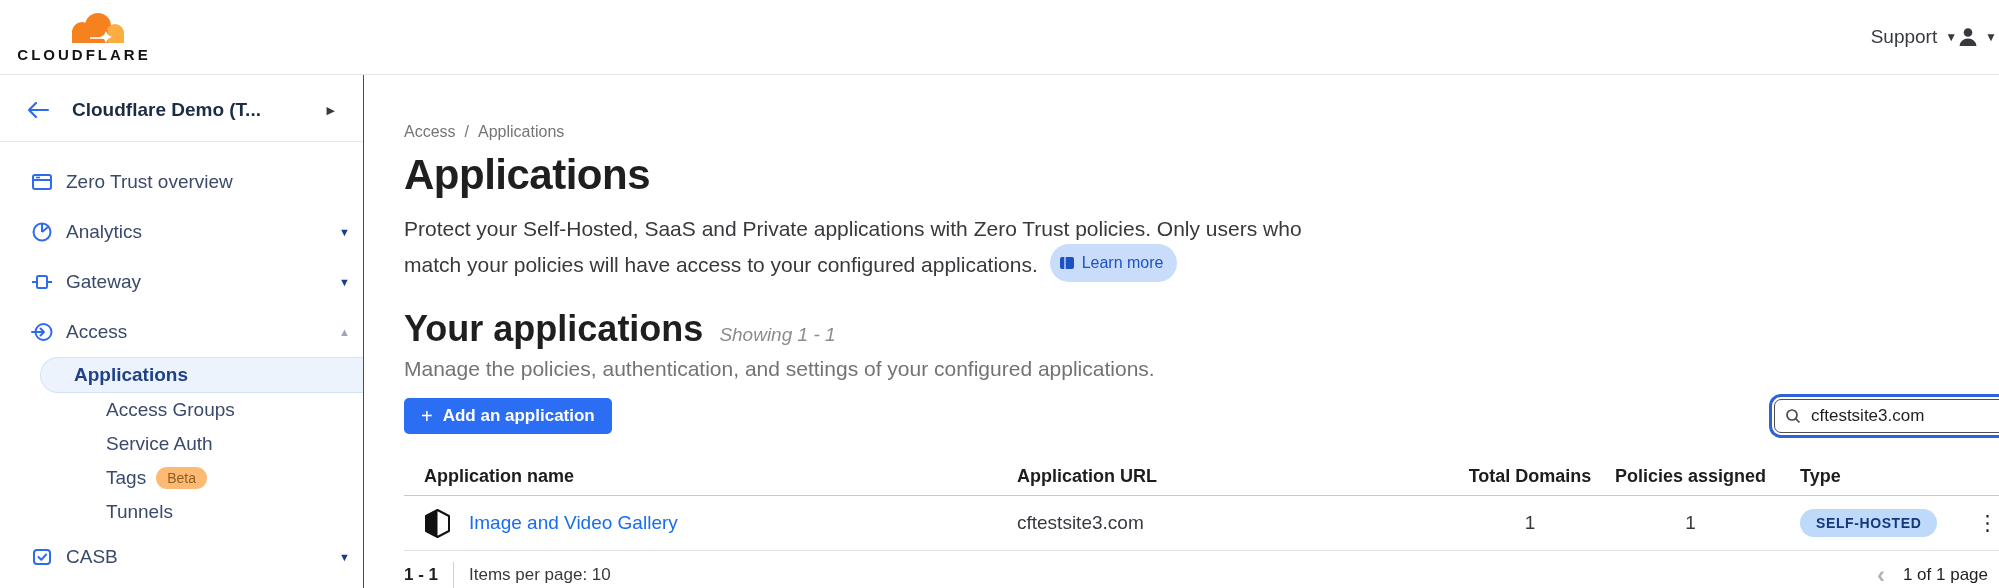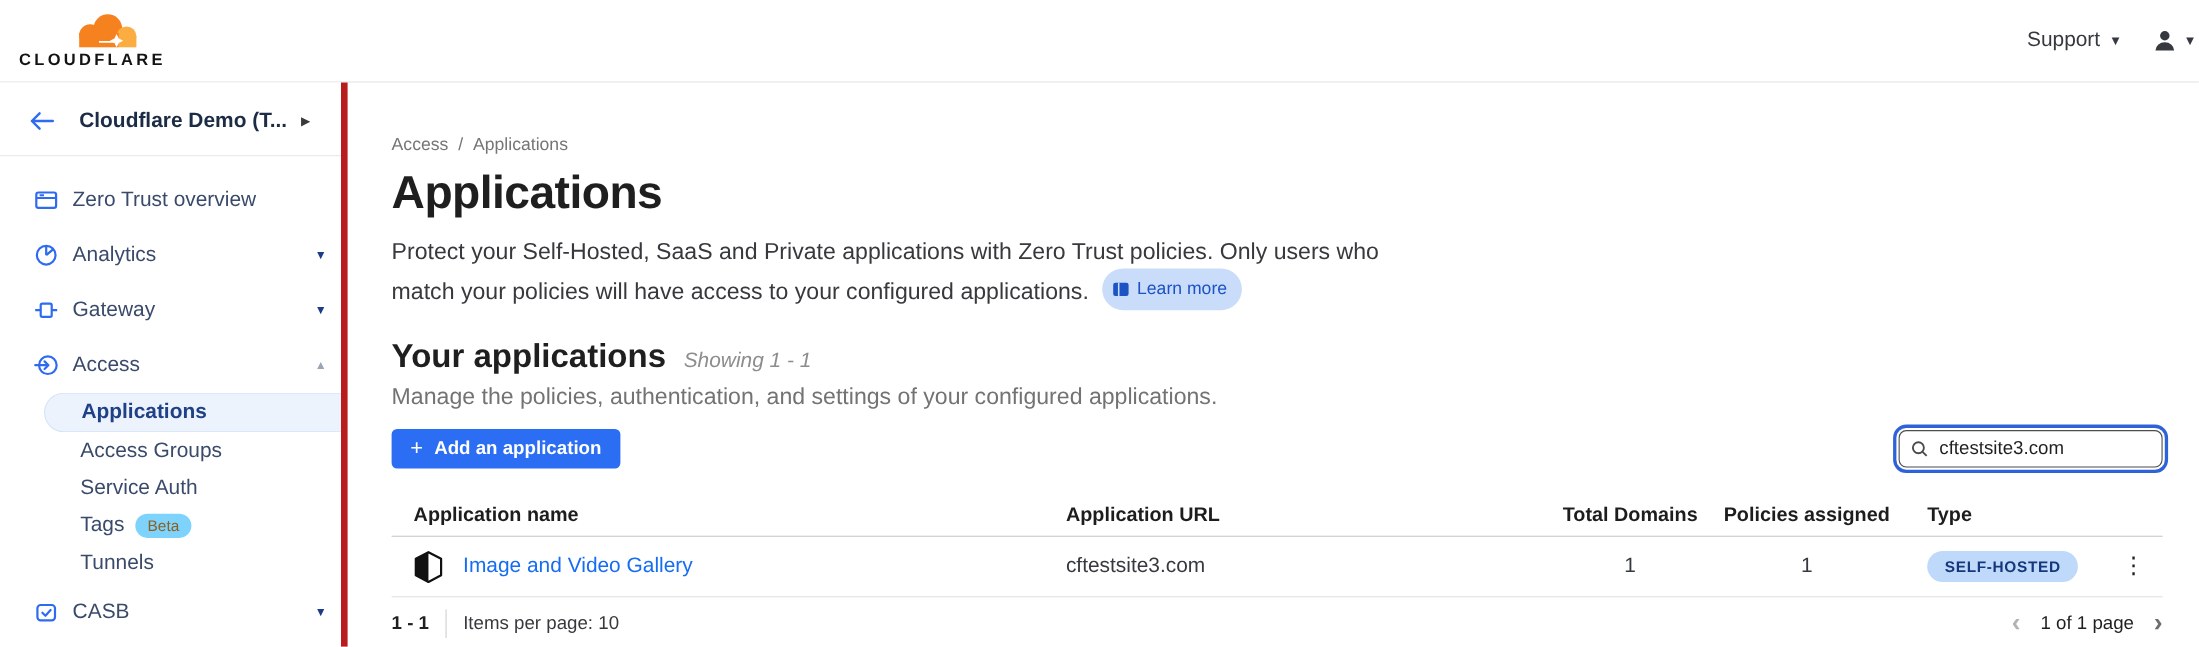--- a/index.html
+++ b/index.html
@@ -5,63 +5,63 @@
   * { margin:0; padding:0; box-sizing:border-box; }
   html,body { width:1999px; height:588px; overflow:hidden; background:#fff;
     font-family:"Liberation Sans", sans-serif; color:#36393f; }
 
   
   .topbar { height:75px; display:flex; align-items:center; justify-content:space-between;
     border-bottom:1px solid #e4e4e4; background:#fff; }
   .logo { margin-left:18px; width:132px; display:flex; flex-direction:column; align-items:center; }
   .logo-cloud { margin-left:28px; }
   .logo-text { font-size:15px; font-weight:800; letter-spacing:3px; color:#131313; margin-top:1px; }
-  .topbar-right { display:flex; align-items:center; gap:28px; padding-right:2px; }
+  .topbar-right { display:flex; align-items:center; padding-right:2px; }
   .support { display:flex; align-items:center; gap:8px; font-size:19px; color:#36393f; cursor:pointer; }
   .caret-dn { font-size:12px; color:#36393f; }
   .user-menu { display:flex; align-items:center; gap:6px; cursor:pointer; }
 
   
   .shell { display:flex; height:513px; }
-  .sidebar { width:316px; border-right:6px solid #b91c1c; background:#fff; flex:none; }
+  .sidebar { width:364px; border-right:1px solid #b91c1c; background:#fff; flex:none; }
   .content { flex:1; padding:48px 33px 0 40px; }
 
   
   .account-row { display:flex; align-items:center; padding:24px 16px 0 26px; }
   .back-arrow { color:#2e6bf0; flex:none; cursor:pointer; }
   .account-name { font-size:19px; font-weight:bold; color:#1d2c45; margin-left:22px; flex:1;
     white-space:nowrap; overflow:hidden; }
   .account-expand { font-size:11px; color:#3a3a3a; margin-right:12px; cursor:pointer; }
   .side-divider { border-top:1px solid #e8e8e8; margin-top:20px; }
   .nav { padding-top:15px; }
   .nav-item { height:50px; display:flex; align-items:center; padding-left:31px; cursor:pointer; }
   .nav-icon { width:22px; height:22px; flex:none; display:flex; align-items:center; }
   .nav-label { font-size:19px; color:#3a4a6b; margin-left:13px; }
   .nav-caret { margin-left:auto; margin-right:13px; font-size:11px; color:#1b3c8c; }
   .nav-caret.up { color:#9aa5b5; }
   .subnav { }
-  .sub-item { height:34px; display:flex; align-items:center; padding-left:73px;
+  .sub-item { height:34px; display:flex; align-items:center; padding-left:106px;
     font-size:19px; color:#3a4a6b; cursor:pointer; }
   .sub-item.selected { height:36px; margin-left:40px; padding-left:33px;
     background:#edf3fc; border:1px solid #d3e3f8; border-right:none;
     border-radius:19px 0 0 19px; font-weight:bold; color:#1e4187; }
-  .beta-badge { margin-left:10px; background:#7dd3fc; color:#8f5e1f; font-size:14px;
+  .beta-badge { margin-left:10px; background:#fdba74; color:#8f5e1f; font-size:14px;
     padding:3px 11px; border-radius:999px; }
   .casb-item { margin-top:3px; }
 
   
   .breadcrumb { font-size:16px; color:#757575; display:flex; gap:9px; }
   .crumb { cursor:pointer; }
   .page-title { font-size:42px; font-weight:bold; color:#1f1f1f; margin-top:10px; letter-spacing:-0.5px; }
   .page-desc { font-size:21px; color:#38393c; margin-top:14px; line-height:31px; max-width:1280px; }
   .learn-more { display:inline-flex; align-items:center; gap:7px; background:#c9dcfa; color:#1d52c4;
     border-radius:999px; padding:3px 13px 4px 9px; font-size:16px; margin-left:6px; cursor:pointer;
     vertical-align:2px; }
   .section-head { display:flex; align-items:baseline; gap:16px; margin-top:26px; }
-  .section-title { font-size:30px; font-weight:bold; color:#1f1f1f; }
+  .section-title { font-size:36px; font-weight:bold; color:#1f1f1f; }
   .section-showing { font-size:19px; font-style:italic; color:#8d8d8d; }
   .section-desc { font-size:21px; color:#737373; margin-top:7px; }
 
   .actions-row { display:flex; align-items:center; justify-content:space-between; margin-top:17px; }
   .add-btn { display:inline-flex; align-items:center; gap:10px; background:#2b6df3; color:#fff;
     border:none; border-radius:5px; font-size:17px; font-weight:bold; padding:8px 17px;
     font-family:"Liberation Sans", sans-serif; cursor:pointer; }
   .plus { font-size:20px; font-weight:400; line-height:14px; }
   .search-wrap { position:relative; }
   .search-input { width:240px; height:34px; border:1.5px solid #4d4d4d; border-radius:7px;

